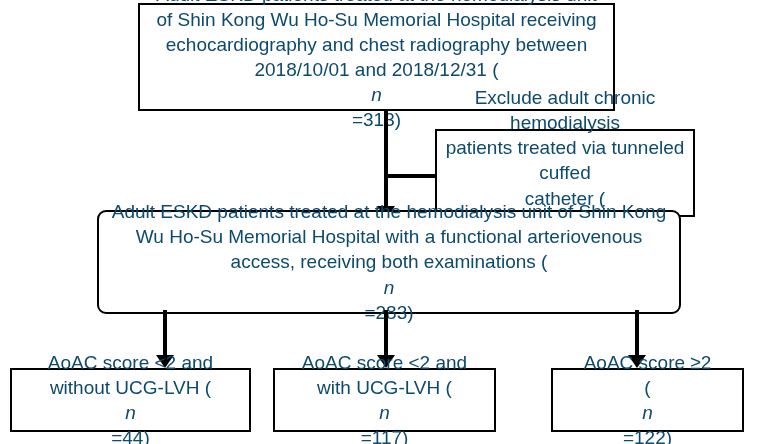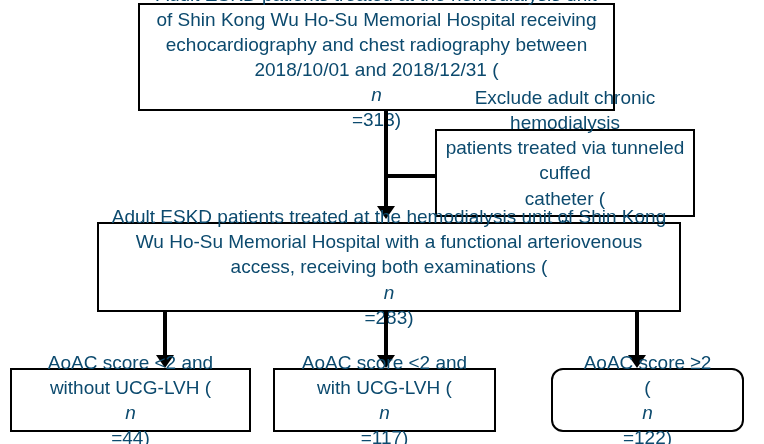--- a/index.html
+++ b/index.html
@@ -77,21 +77,21 @@
   <div class="hline" style="left:384px; top:174px; width:52px;"></div>
 
   <div class="box" style="left:435px; top:129px; width:260px; height:88px;">
     <span>
       Exclude adult chronic hemodialysis<br>
       patients treated via tunneled cuffed<br>
       catheter (<span class="it">n</span>=30)
     </span>
   </div>
 
-  <div class="box" style="left:97px; top:222px; width:584px; height:90px;">
+  <div class="box" style="left:97px; top:210px; width:584px; height:104px;border-radius:9px;">
     <span>
       Adult ESKD patients treated at the hemodialysis unit of Shin Kong<br>
       Wu Ho-Su Memorial Hospital with a functional arteriovenous<br>
       access, receiving both examinations (<span class="it">n</span>=283)
     </span>
   </div>
 
   <div class="hline" style="left:165px; top:310px; width:0px;"></div>
 
   <div class="vline" style="left:163px; top:310px; height:48px;"></div>
@@ -110,20 +110,20 @@
     </span>
   </div>
 
   <div class="box" style="left:273px; top:368px; width:223px; height:64px;">
     <span>
       AoAC score &lt;2 and<br>
       with UCG-LVH (<span class="it">n</span>=117)
     </span>
   </div>
 
-  <div class="box" style="left:551px; top:368px; width:193px; height:64px;border-radius:12px;">
+  <div class="box" style="left:551px; top:368px; width:193px; height:64px;">
     <span>
       AoAC score ≥2<br>
       (<span class="it">n</span>=122)
     </span>
   </div>
 
 </div>
 
 </body></html>

